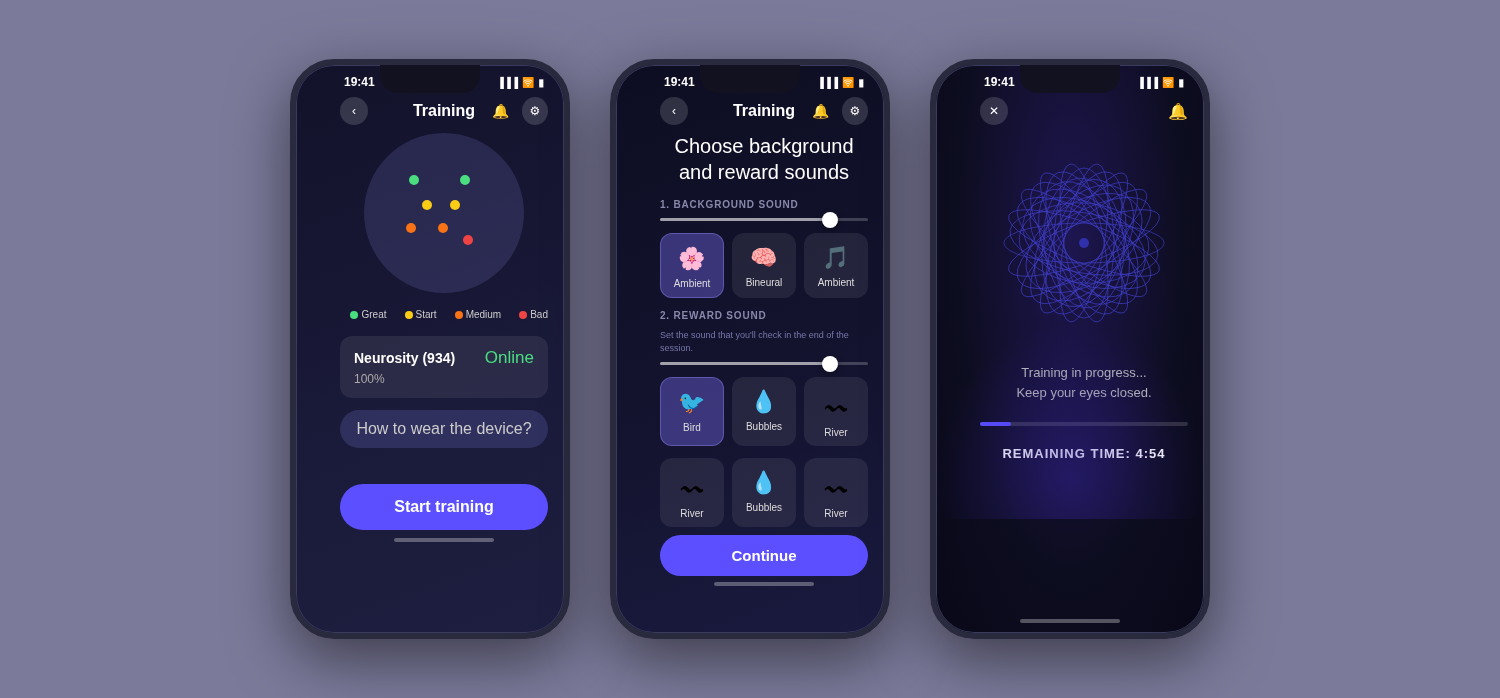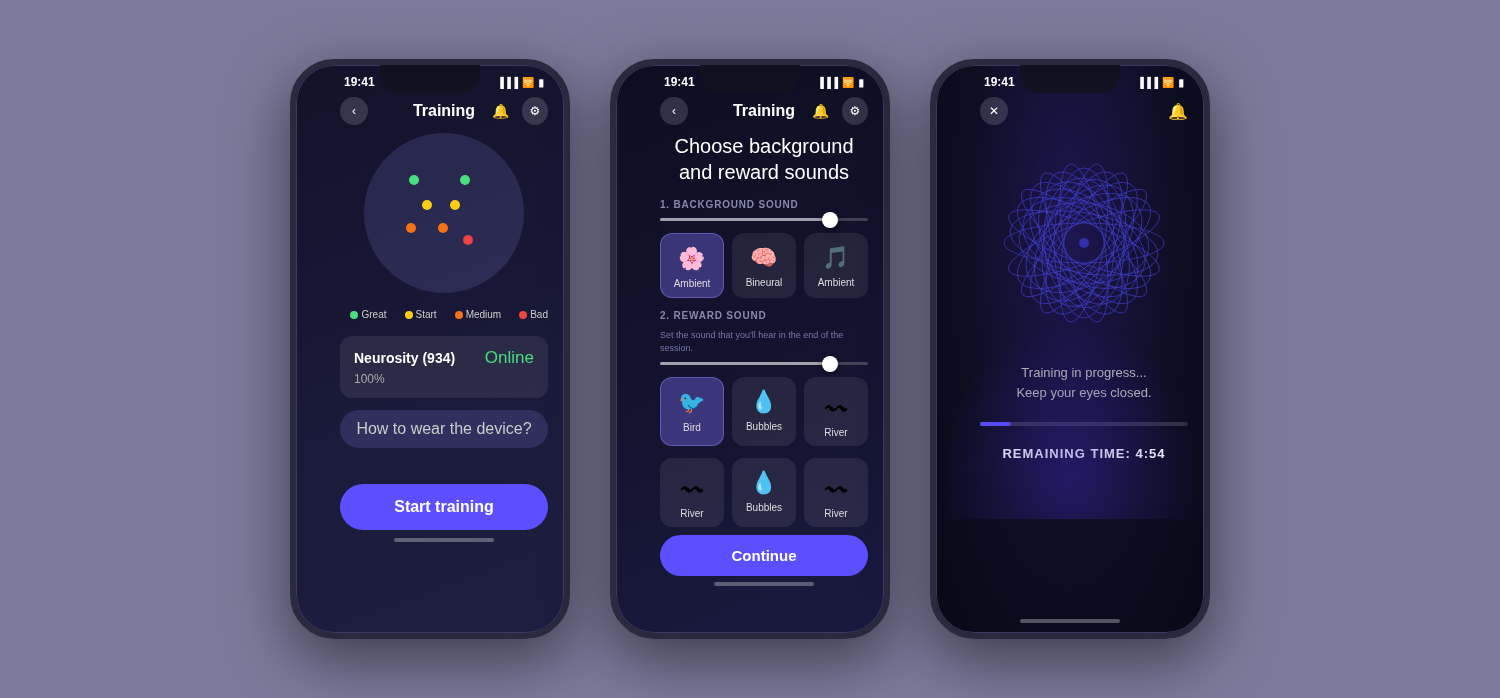--- a/index.html
+++ b/index.html
@@ -388,21 +388,21 @@
       <div class="sound-card">
         <span class="sound-icon">🧠</span>
         <span class="sound-label">Bineural</span>
       </div>
       <div class="sound-card">
         <span class="sound-icon">🎵</span>
         <span class="sound-label">Ambient</span>
       </div>
     </div>
     <div class="section-label">2. REWARD SOUND</div>
-    <div class="reward-desc">Set the sound that you'll hear in the end of the session.</div>
+    <div class="reward-desc">Set the sound that you'll check in the end of the session.</div>
     <div class="slider-track">
       <div class="slider-fill" style="width:80%;"></div>
       <div class="slider-thumb" style="left:78%;"></div>
     </div>
     <div class="sound-grid">
       <div class="sound-card active">
         <span class="sound-icon">🐦</span>
         <span class="sound-label">Bird</span>
       </div>
       <div class="sound-card">

